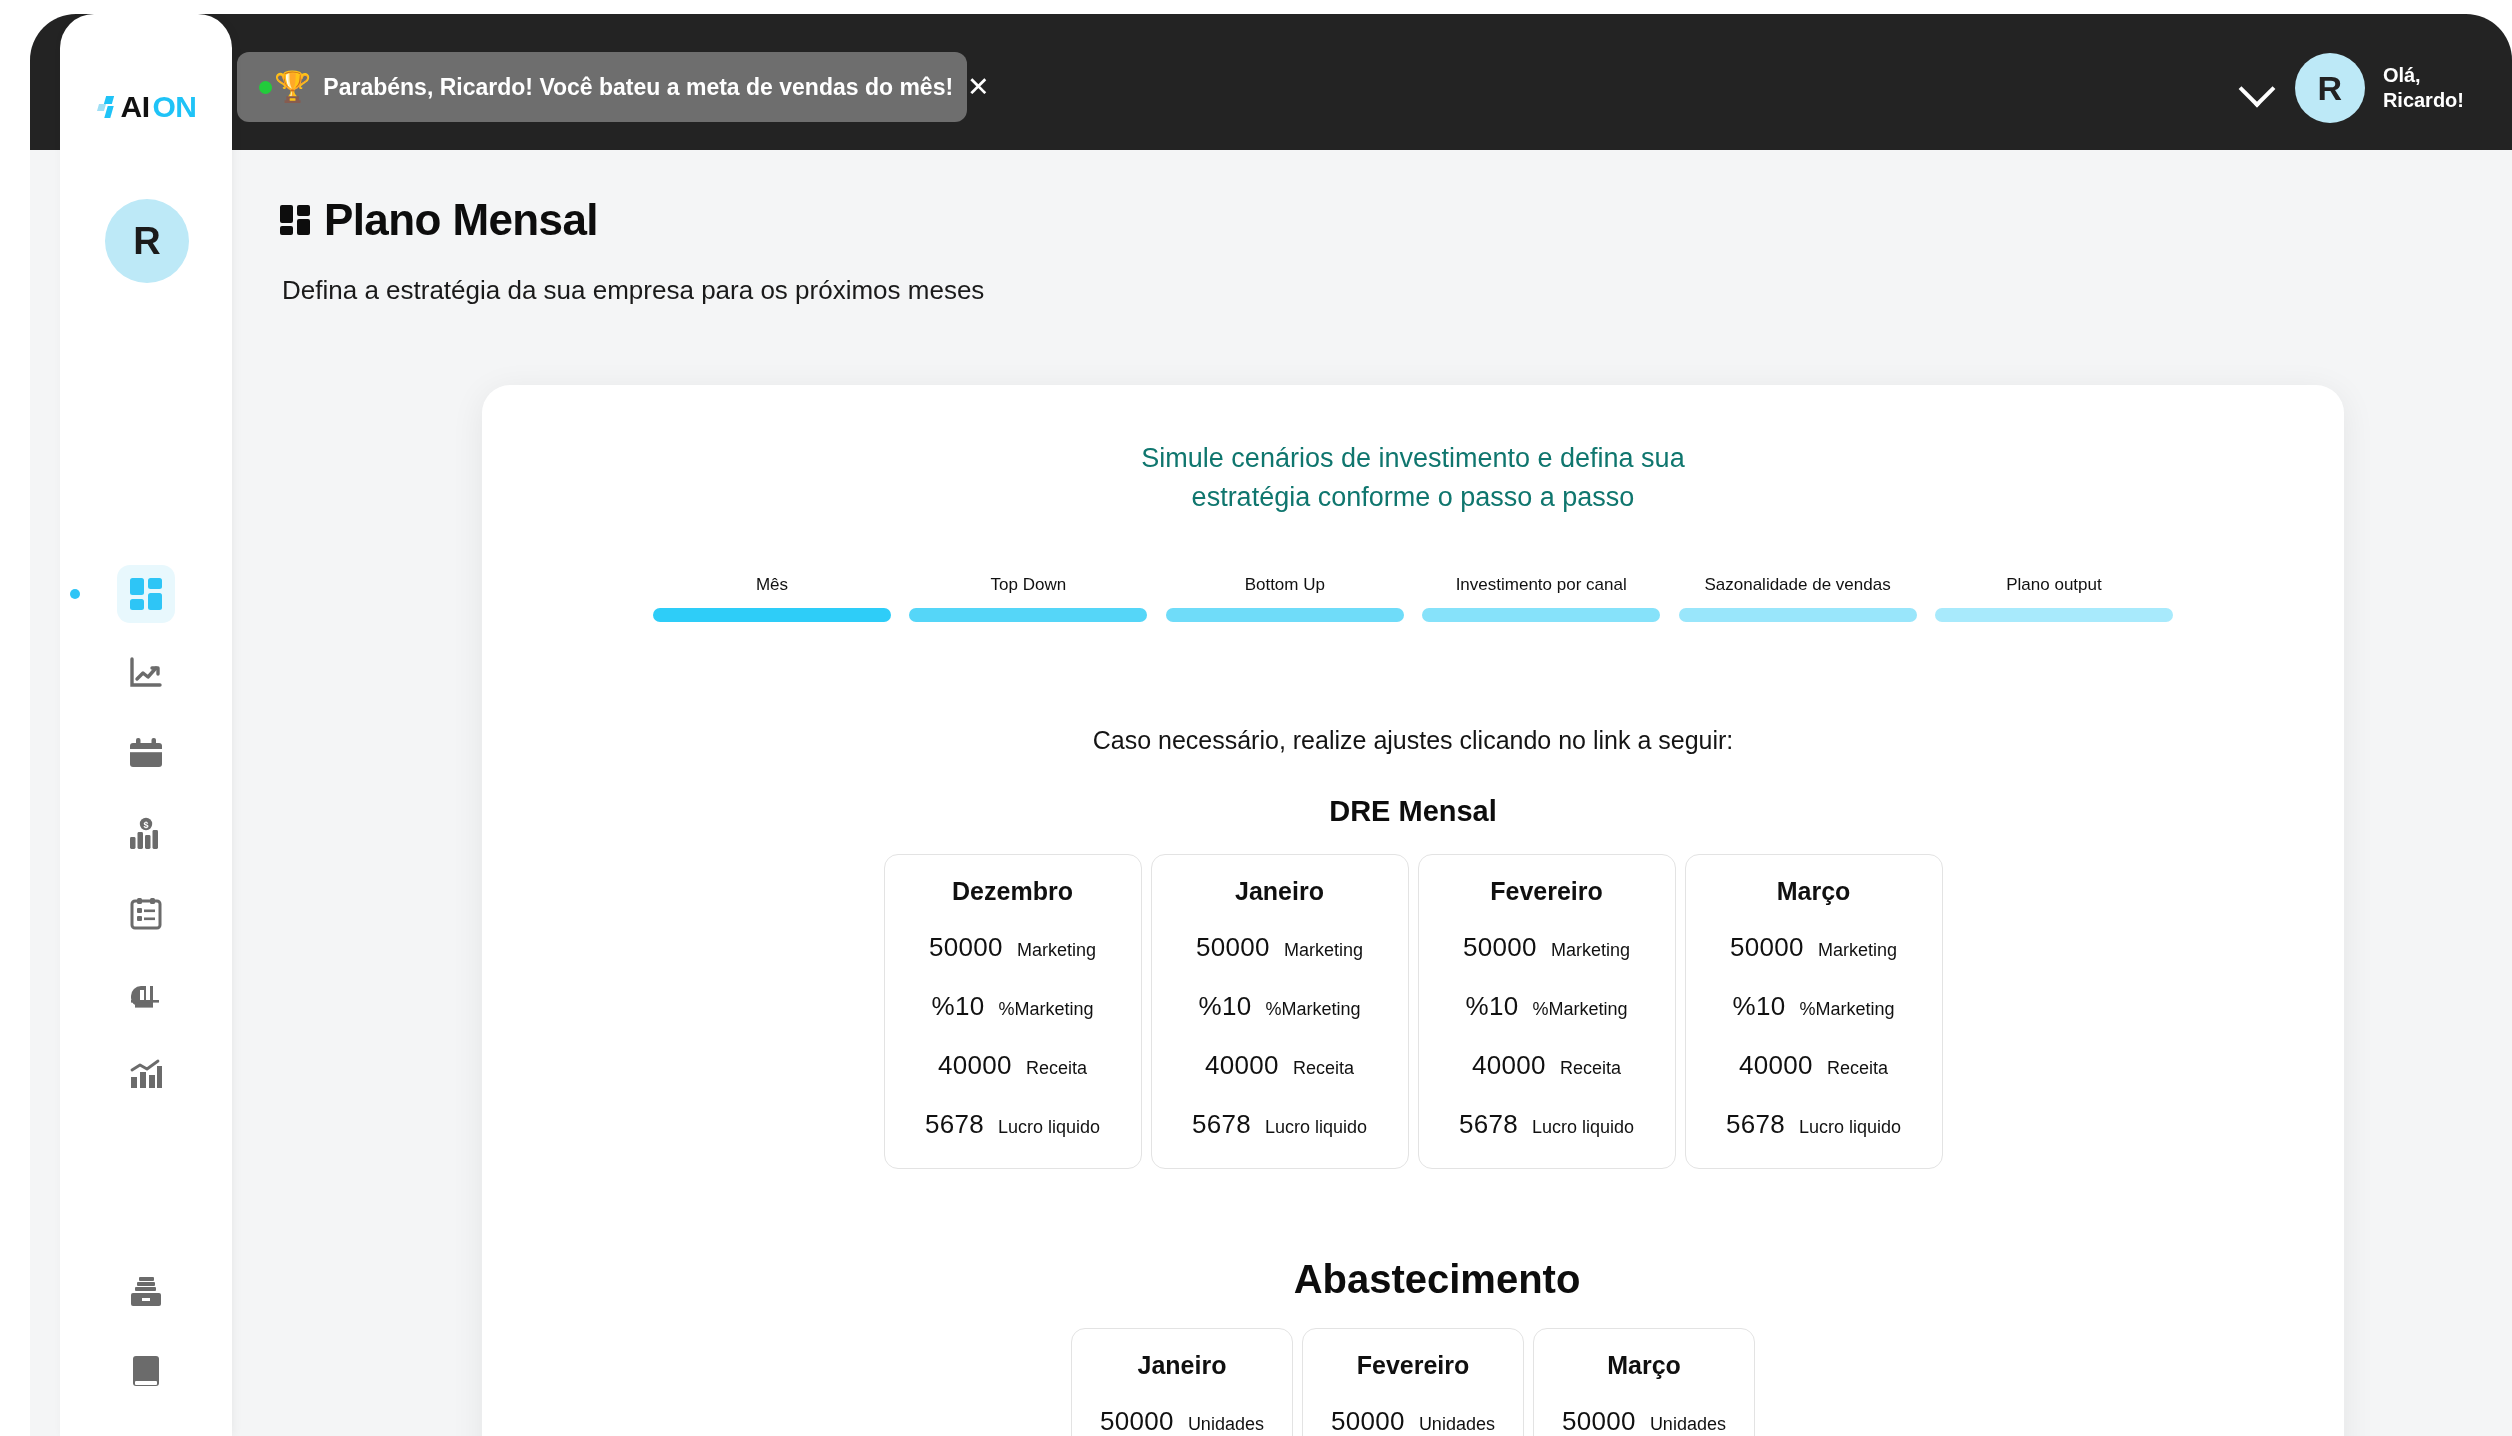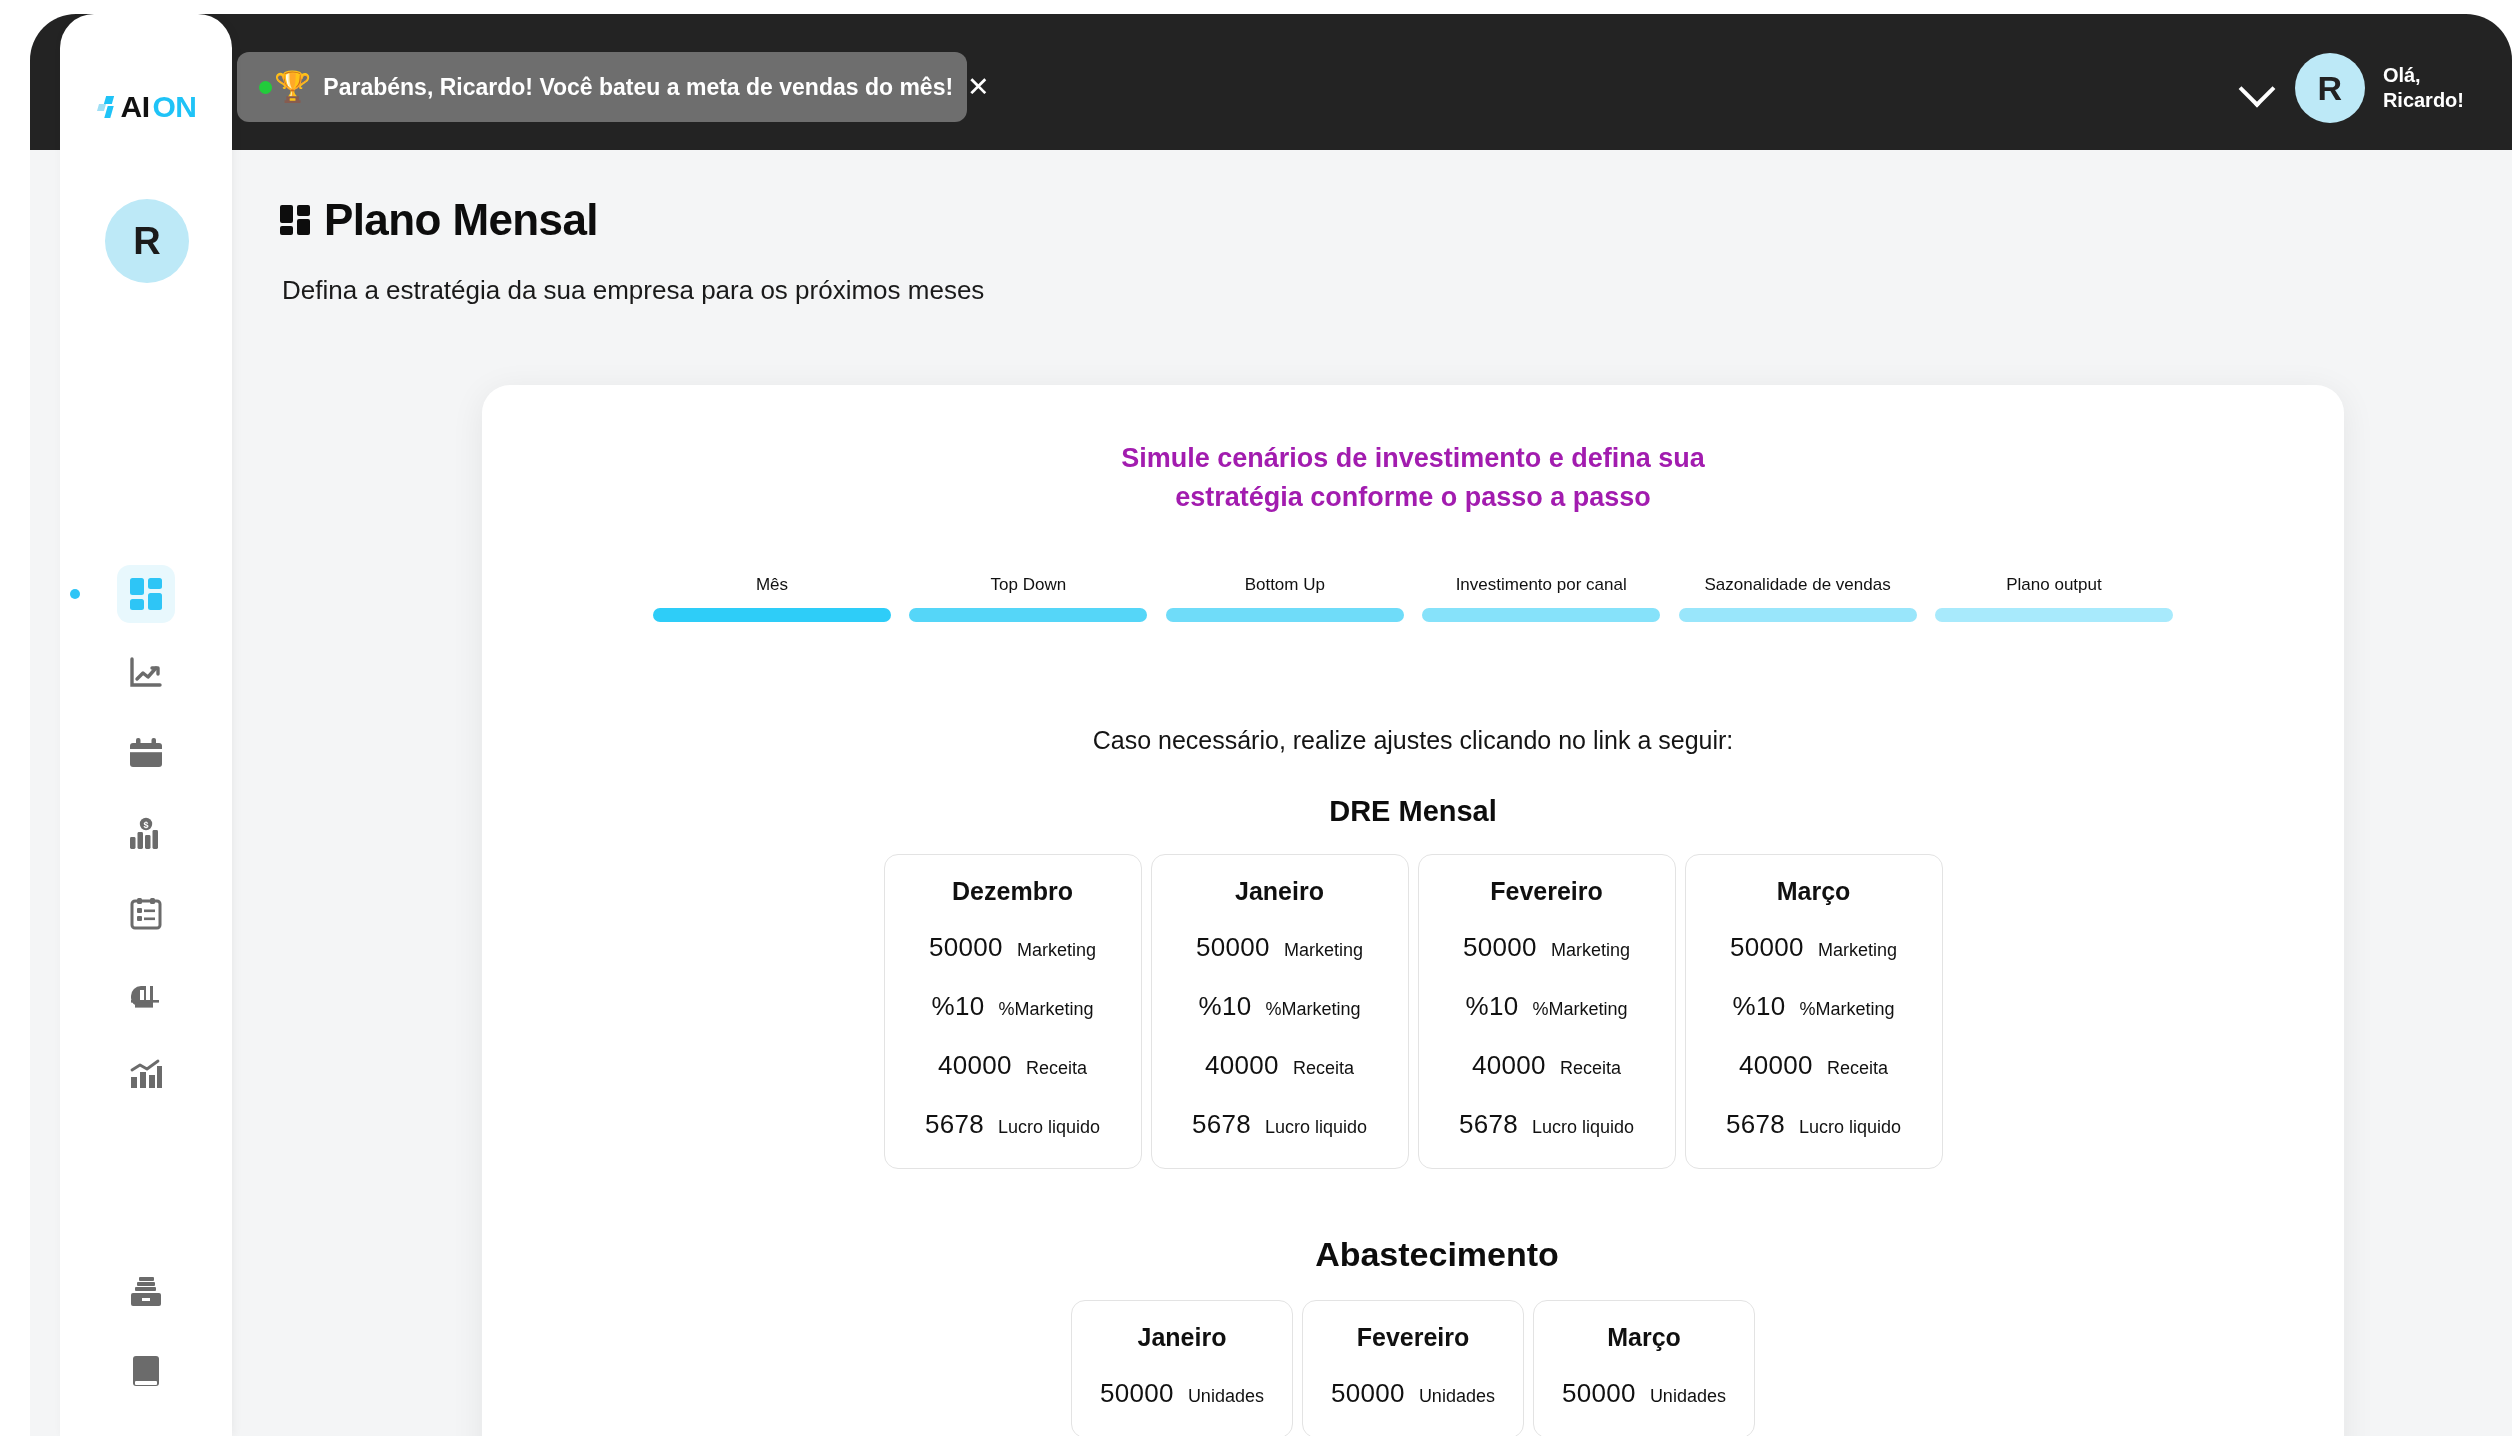--- a/index.html
+++ b/index.html
@@ -238,22 +238,22 @@
     min-height: 1120px;
     background: #ffffff;
     border-radius: 28px;
     box-shadow: 0 6px 34px rgba(0,0,0,.07);
     padding-top: 54px;
     text-align: center;
   }
 
   #sim-card h2 {
     font-size: 27px;
-    font-weight: 700;
-    color: #a21caf;
+    font-weight: 400;
+    color: #0f766e;
     line-height: 1.45;
   }
 
   
   #stepper {
     margin: 58px auto 0;
     width: 1520px;
     display: flex;
     justify-content: space-between;
   }
@@ -277,22 +277,22 @@
     color: #141414;
   }
 
   h3.section {
     margin-top: 40px;
     font-size: 29px;
     font-weight: 700;
     color: #0d0d0d;
   }
   h3.section.abast {
-    margin-top: 66px;
-    font-size: 34px;
+    margin-top: 88px;
+    font-size: 40px;
     padding-left: 48px;
   }
 
   
   .card-row {
     margin: 26px auto 0;
     display: flex;
     justify-content: center;
     gap: 9px;
   }

